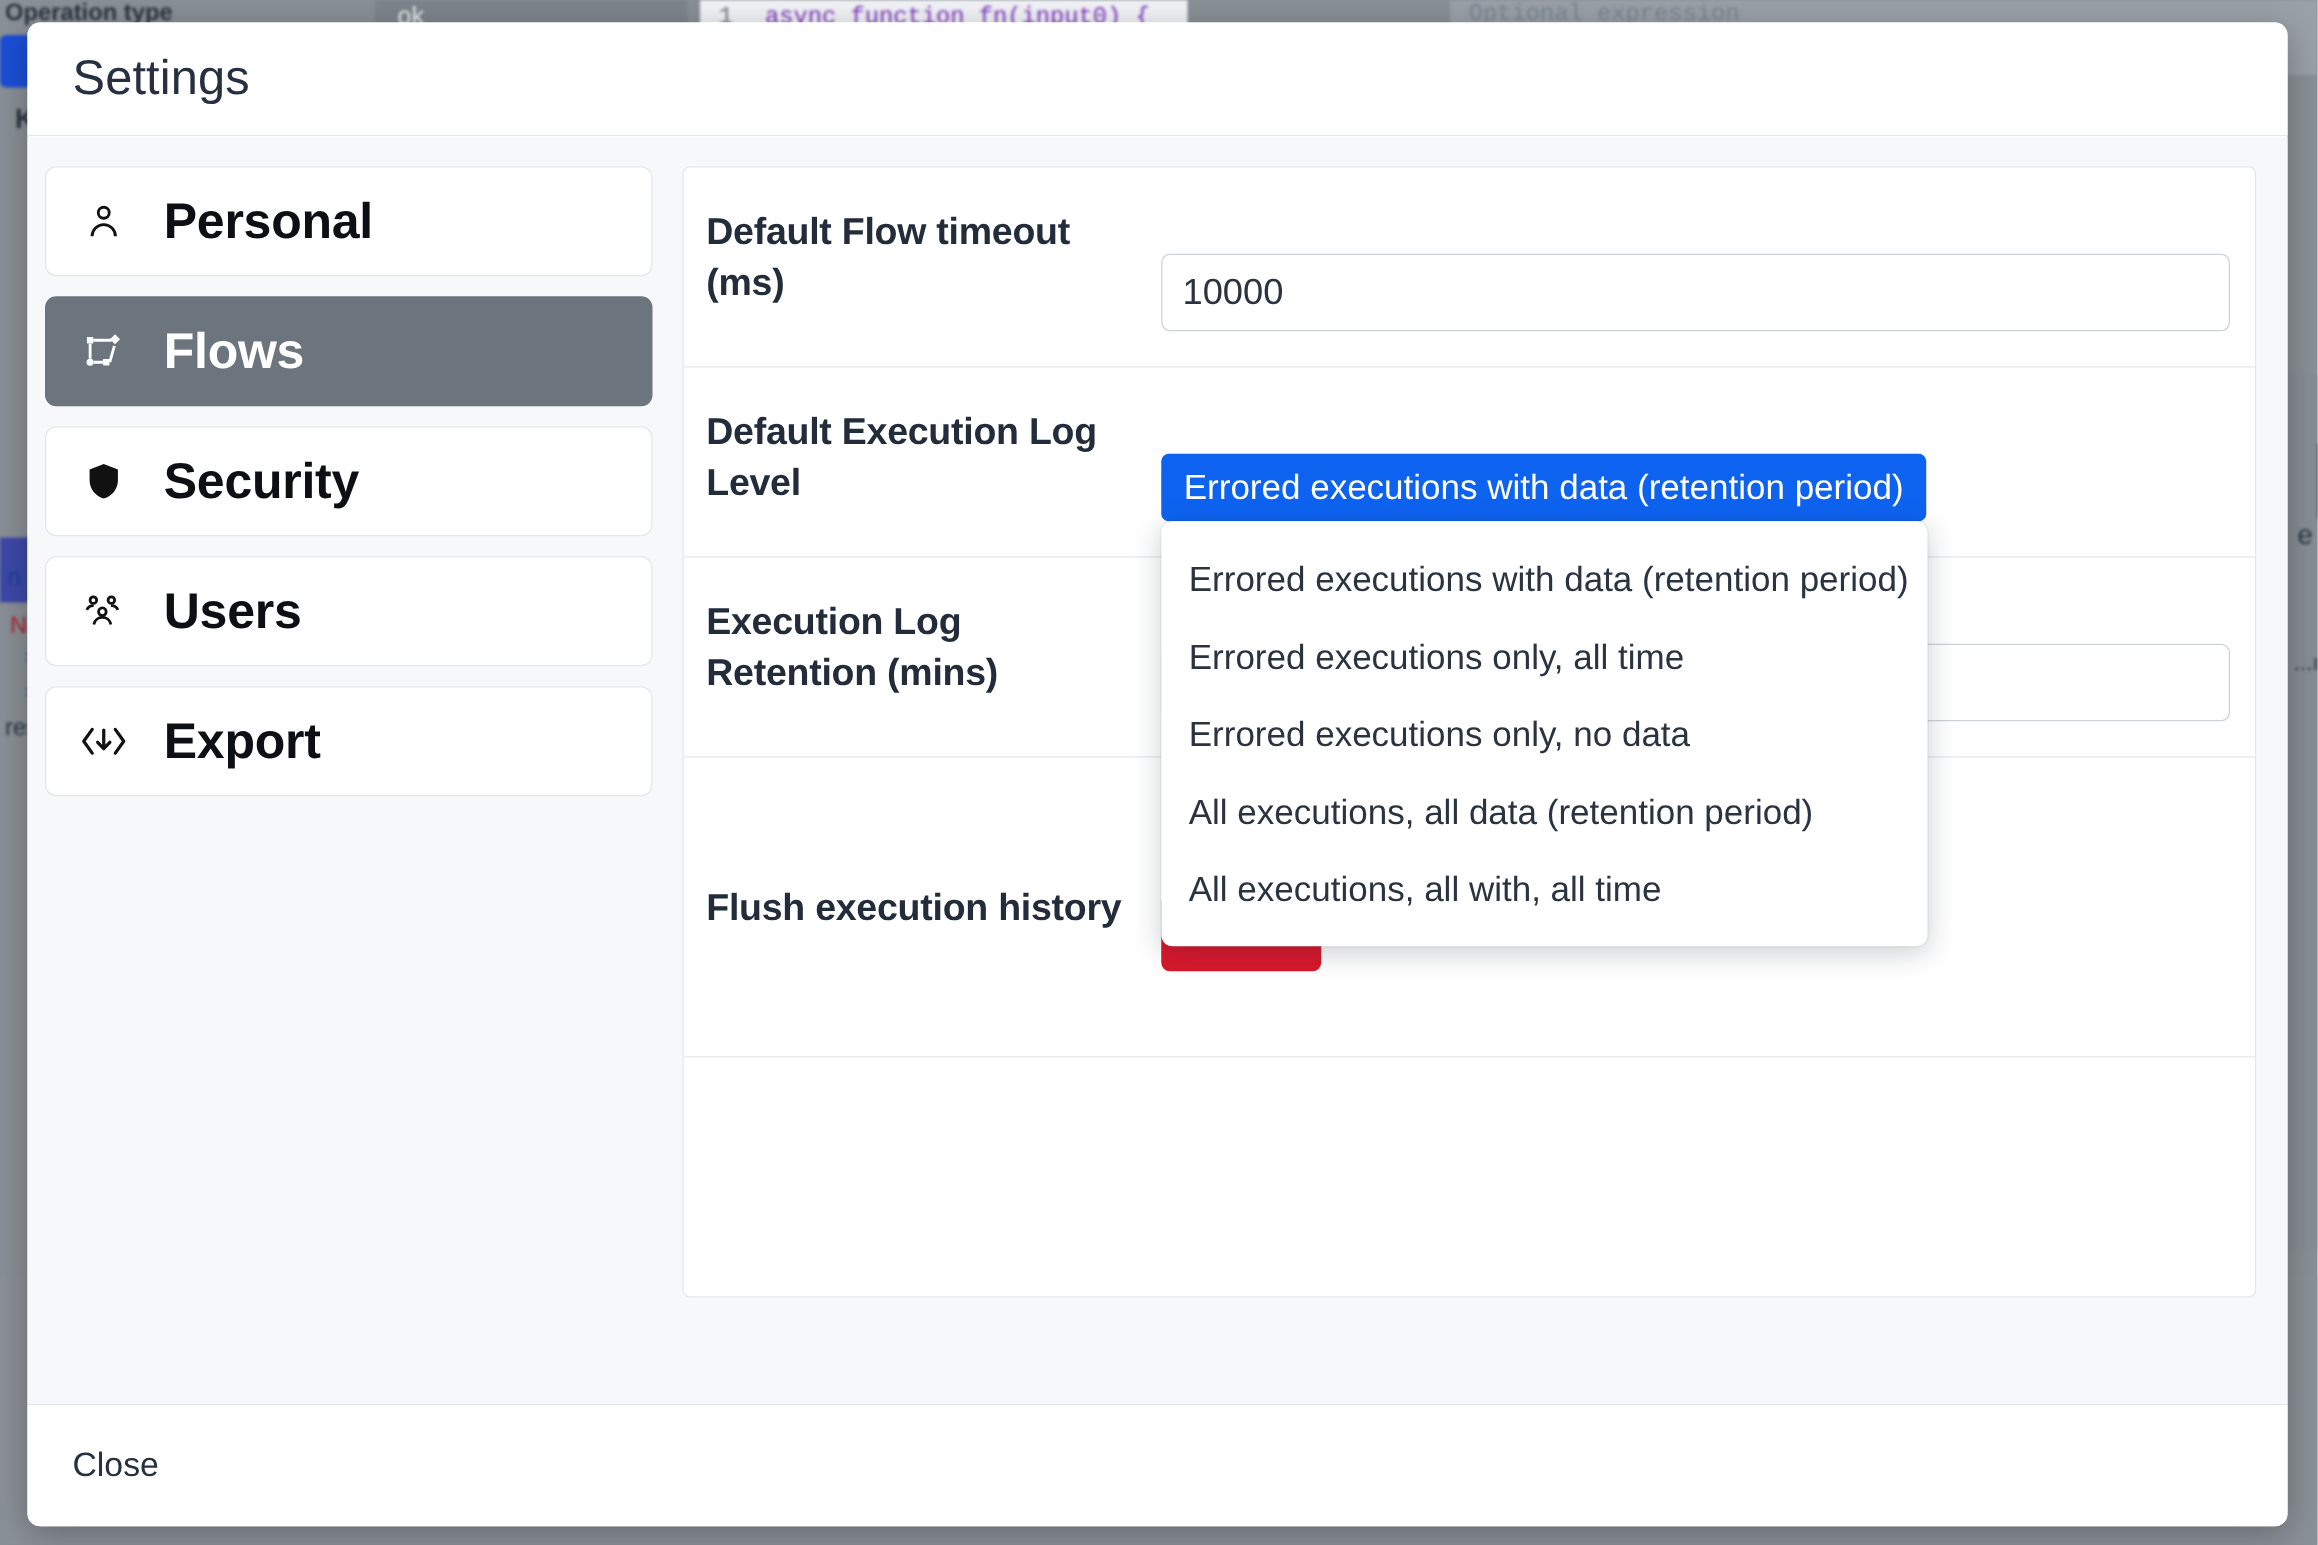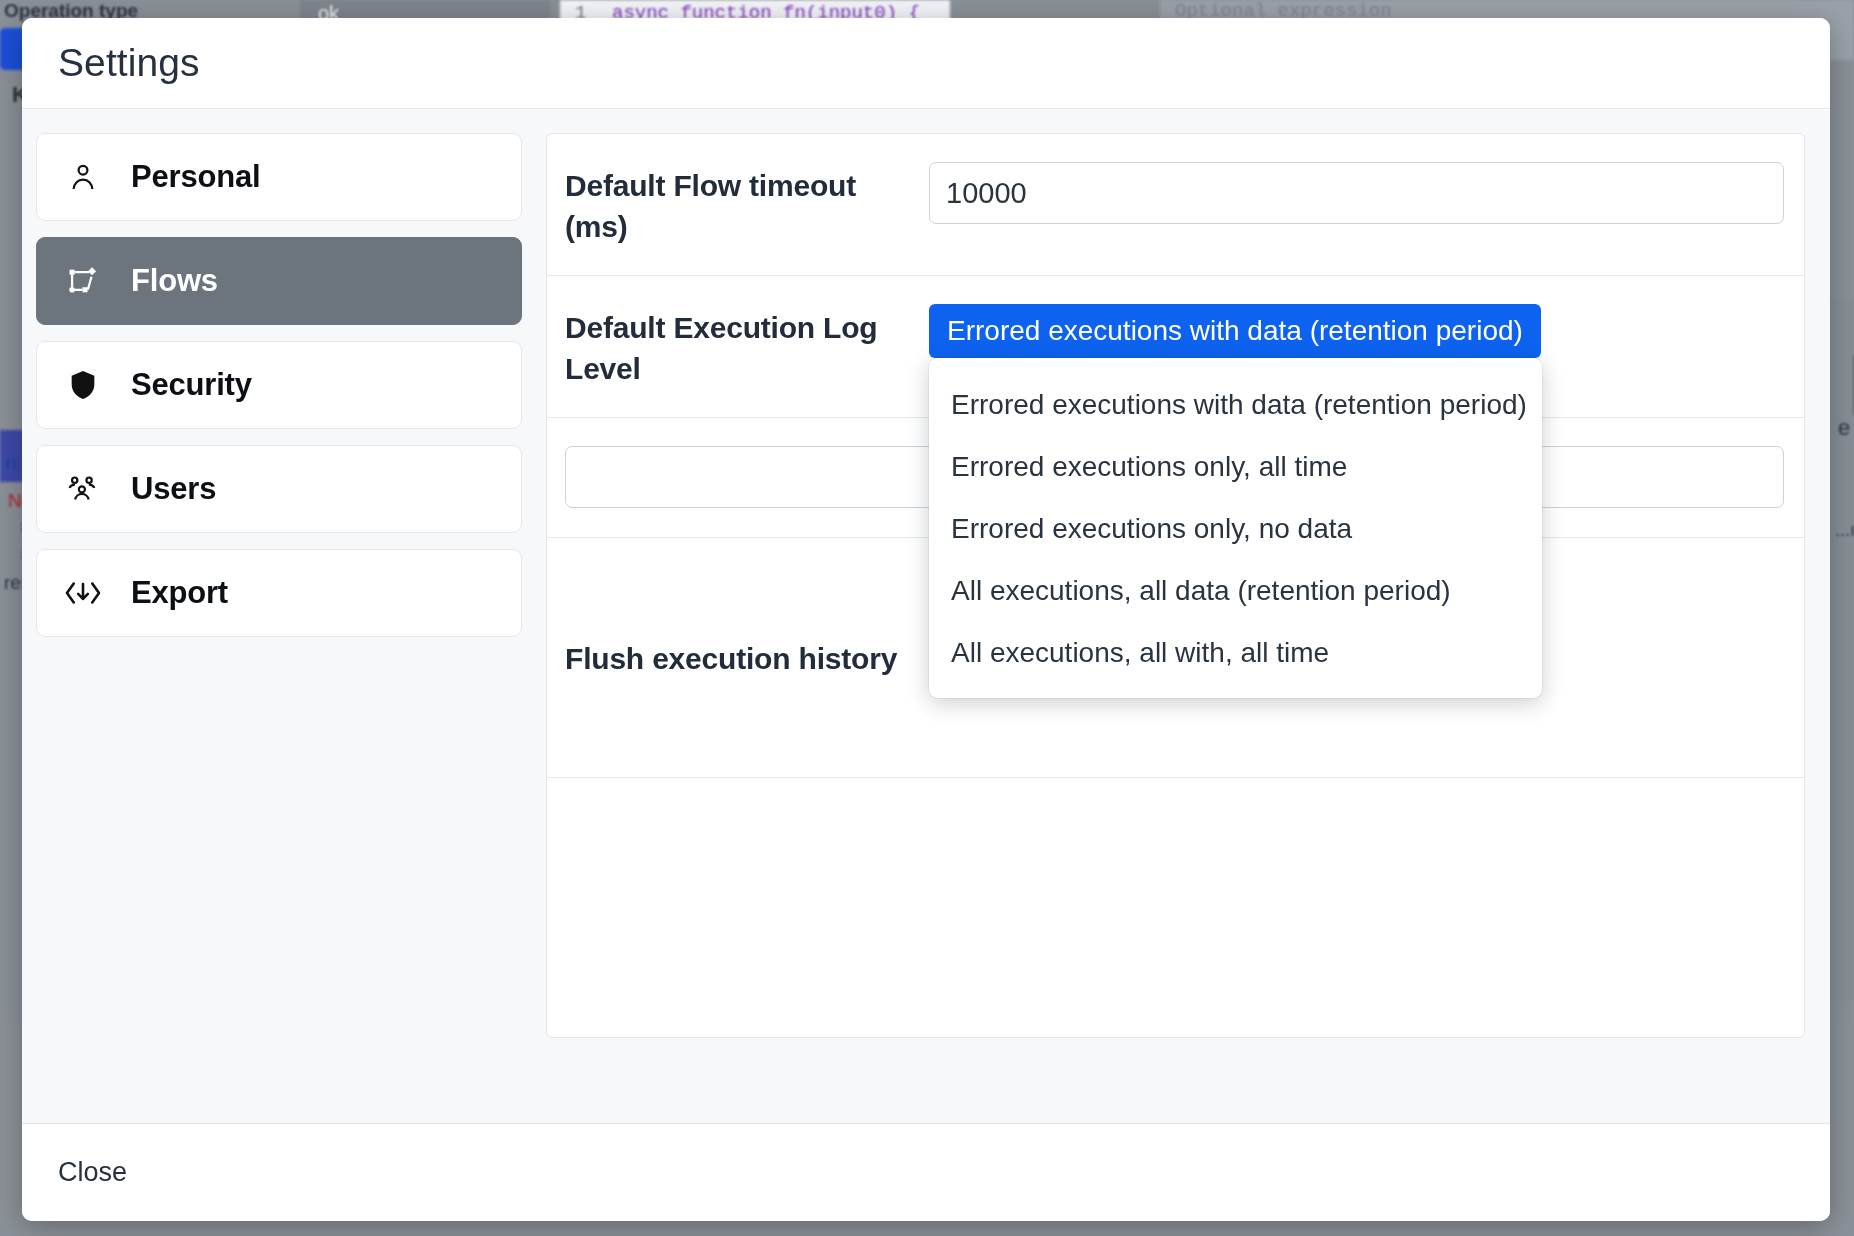--- a/index.html
+++ b/index.html
@@ -95,21 +95,21 @@
     cursor: pointer;
   }
   .nav-item.active {
     background: #6c757d;
     border-color: #6c757d;
   }
   .nav-item.active .nav-label { color: #ffffff; }
   .nav-item.active .nav-icon svg { stroke: #ffffff; fill: none; }
   .nav-item.active .nav-icon svg .fillme { fill: #ffffff; stroke: none; }
   .nav-label {
-    font-size: 31px;
+    font-size: 40px;
     font-weight: bold;
     color: #0c0f14;
     letter-spacing: -.2px;
   }
   .nav-icon { width: 40px; height: 40px; display: flex; align-items: center; justify-content: center; }
   .nav-icon svg { display: block; }
 
   
   #settings-panel {
     flex: 1;
@@ -133,21 +133,21 @@
   .setting-label {
     width: 340px;
     flex: 0 0 340px;
     font-size: 30px;
     font-weight: bold;
     color: #222c3a;
     line-height: 1.35;
     padding-top: 4px;
     letter-spacing: -.2px;
   }
-  .setting-control { flex: 1; position: relative; }
+  .setting-control { flex: 1; position: relative; margin-top: 41px; }
 
   .text-input {
     width: 100%;
     height: 62px;
     border: 1px solid #ccd2da;
     border-radius: 7px;
     font-size: 29px;
     color: #2a3340;
     padding: 0 16px;
     font-family: inherit;
@@ -306,20 +306,21 @@
               <div class="dropdown-option">Errored executions with data (retention period)</div>
               <div class="dropdown-option">Errored executions only, all time</div>
               <div class="dropdown-option">Errored executions only, no data</div>
               <div class="dropdown-option">All executions, all data (retention period)</div>
               <div class="dropdown-option">All executions, all with, all time</div>
             </div>
         </div>
       </div>
 
       <div class="setting-row">
+        <div class="setting-label">Execution Log Retention (mins)</div>
         <div class="setting-control">
           <input class="text-input" type="text" value="" style="">
         </div>
       </div>
 
       <div class="setting-row flush-row">
         <div class="setting-label">Flush execution history</div>
         <div class="setting-control">
           <button class="danger-button">Flush</button>
         </div>

